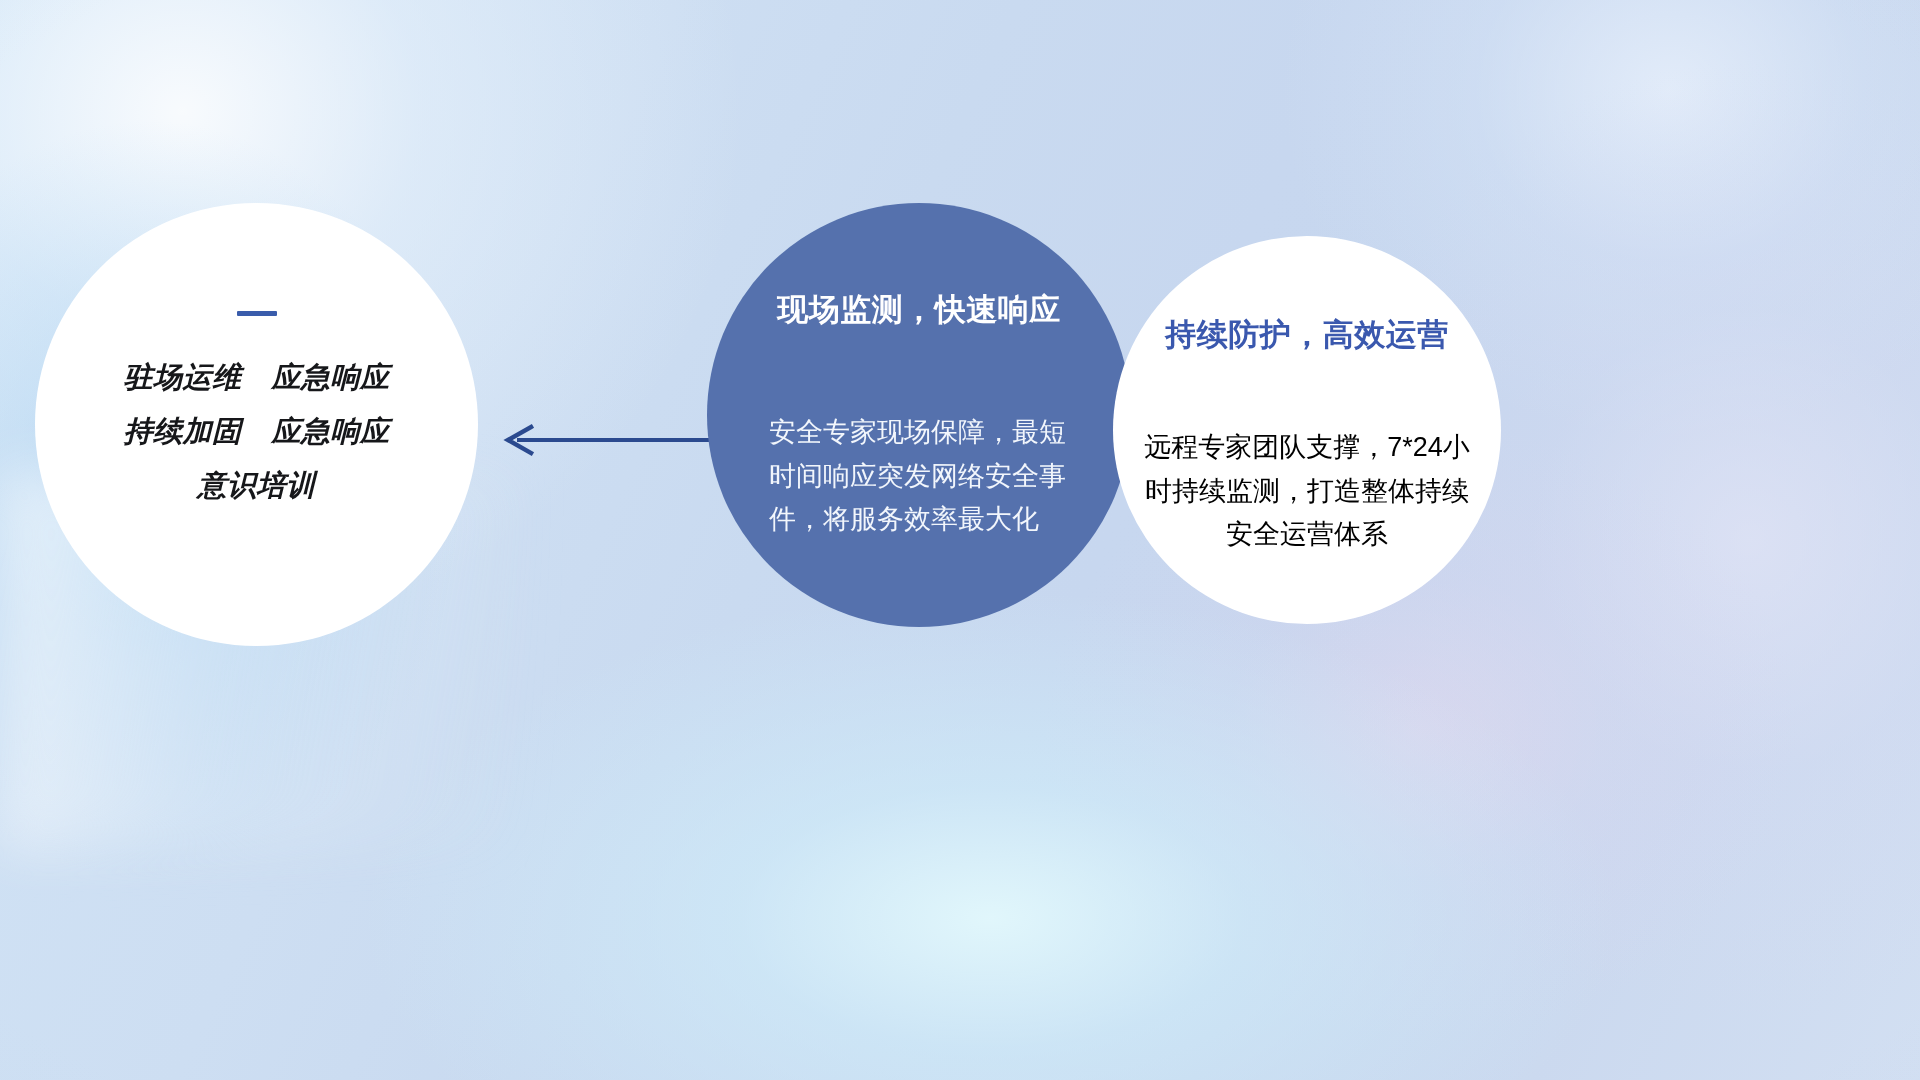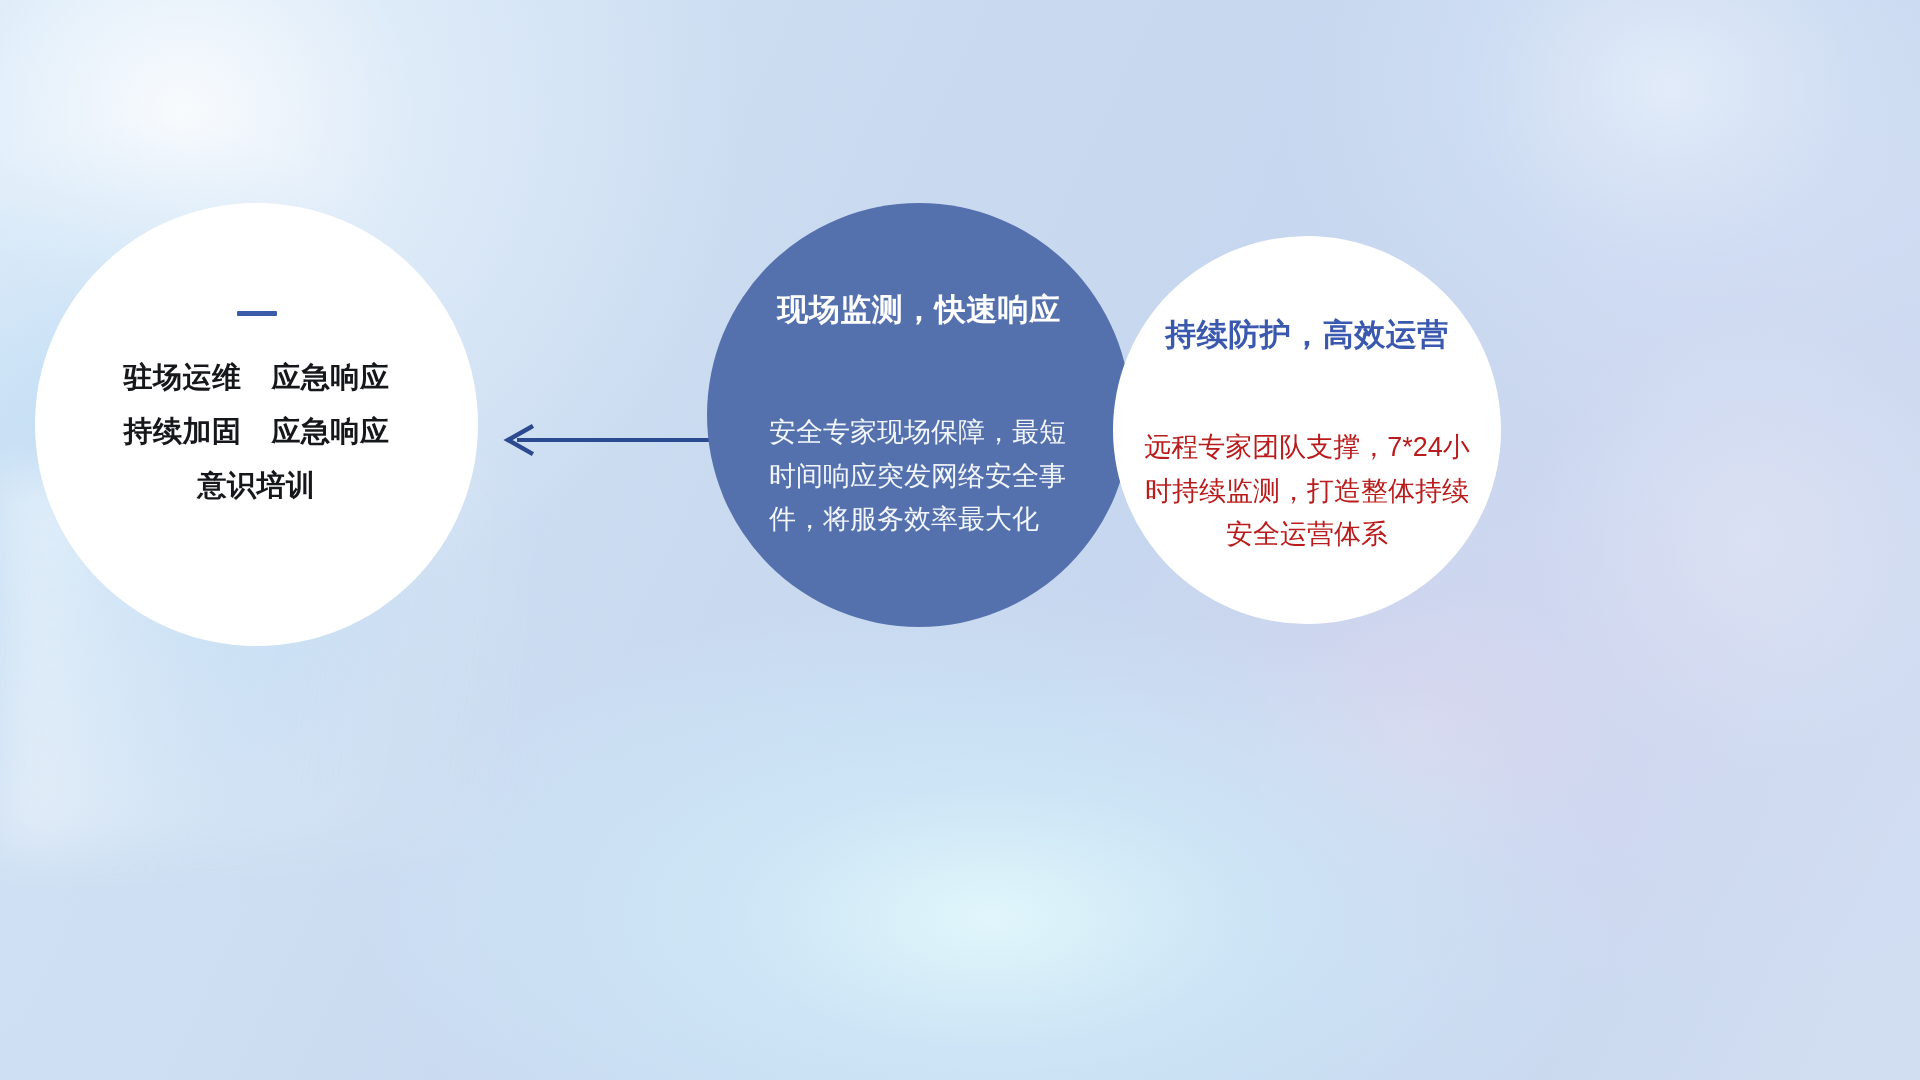--- a/index.html
+++ b/index.html
@@ -150,20 +150,21 @@
     height: 388px;
     background: #ffffff;
     z-index: 5;
   }
 
   
   .left-inner {
     width: 100%;
     padding-top: 108px;
     text-align: left;
+    font-style: italic;
   }
   .divider-dash {
     width: 40px;
     height: 5px;
     background: #3a5cab;
     margin: 0 auto 46px auto;
     border-radius: 1px;
   }
   .kw-row {
     display: flex;
@@ -215,21 +216,21 @@
     font-size: 31px;
     font-weight: 700;
     color: #3a58ae;
     letter-spacing: 0.5px;
     white-space: nowrap;
     margin-bottom: 70px;
   }
   .right-body {
     font-size: 27px;
     font-weight: 400;
-    color: #b91c1c;
+    color: #000000;
     line-height: 1.62;
     width: 340px;
     margin: 0 auto;
     text-align: center;
   }
 </style>
 </head>
 <body>
 
 <div id="stage">

